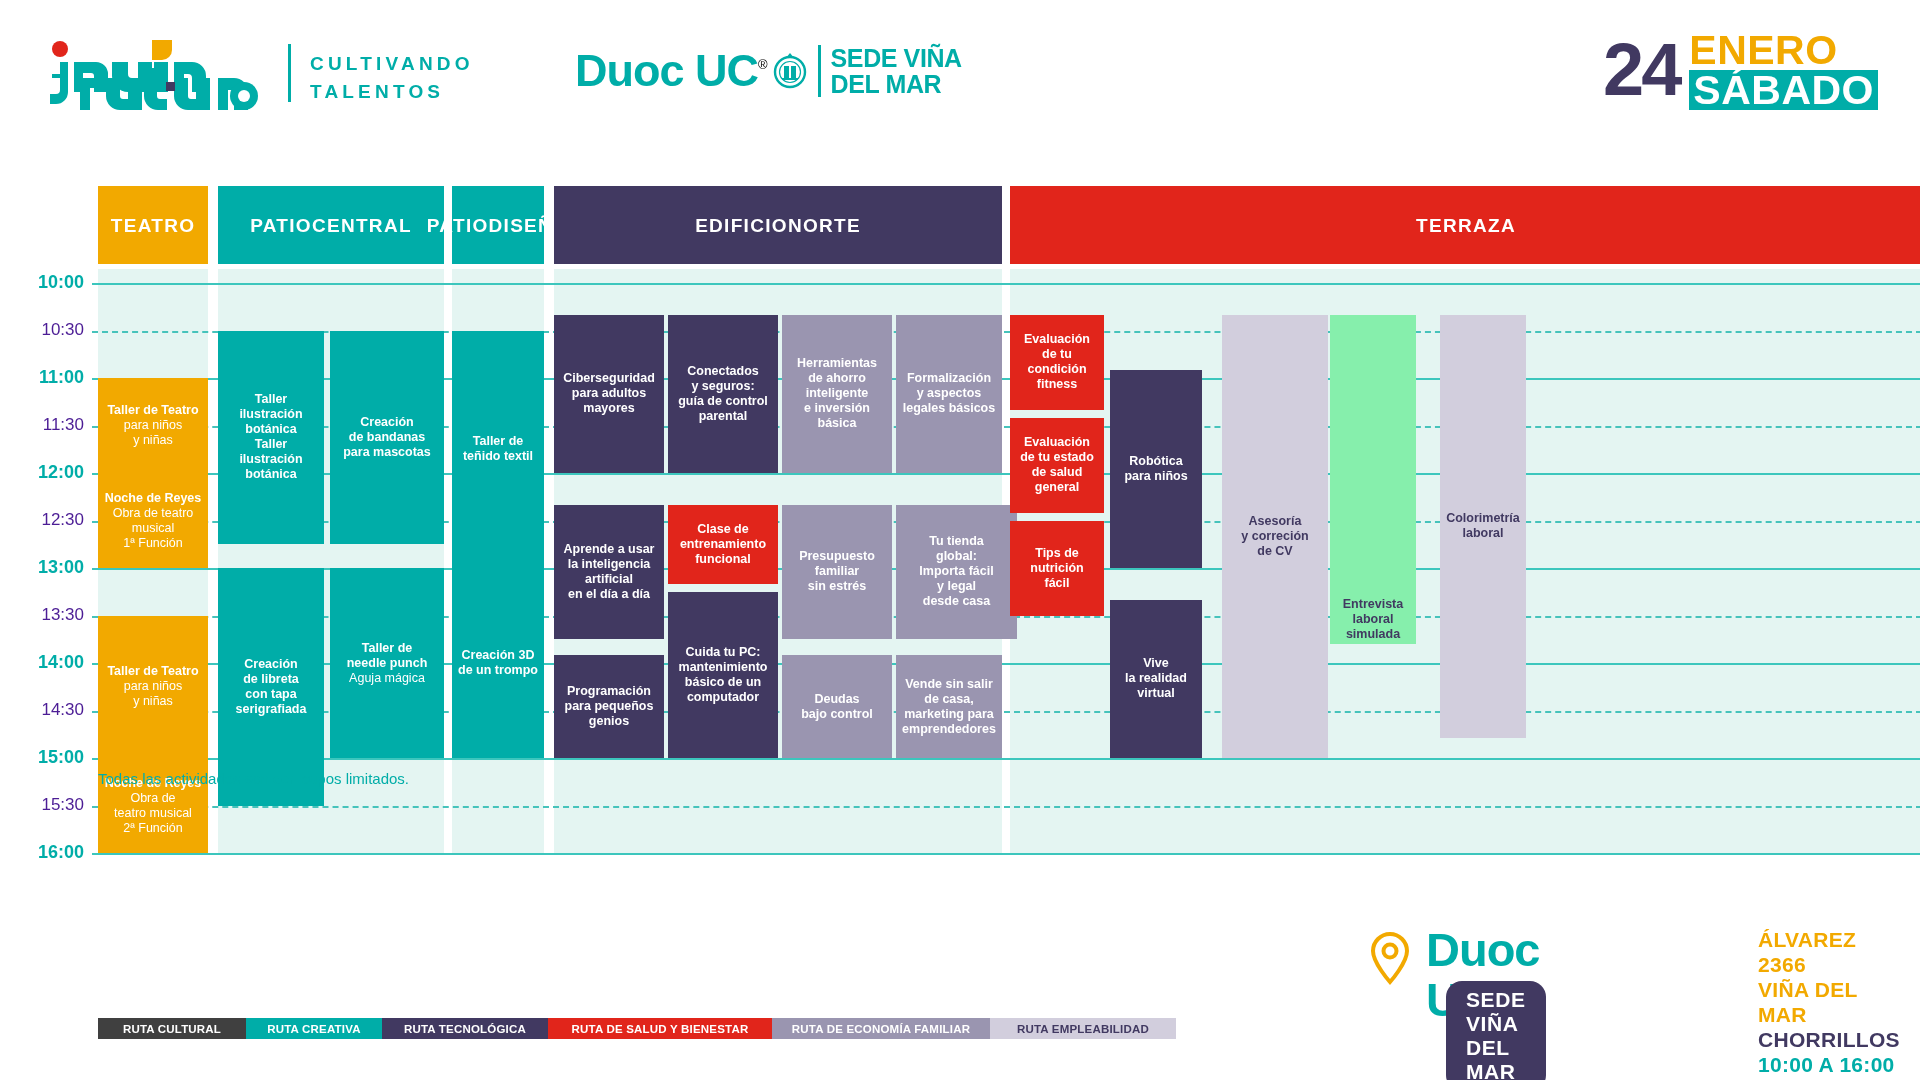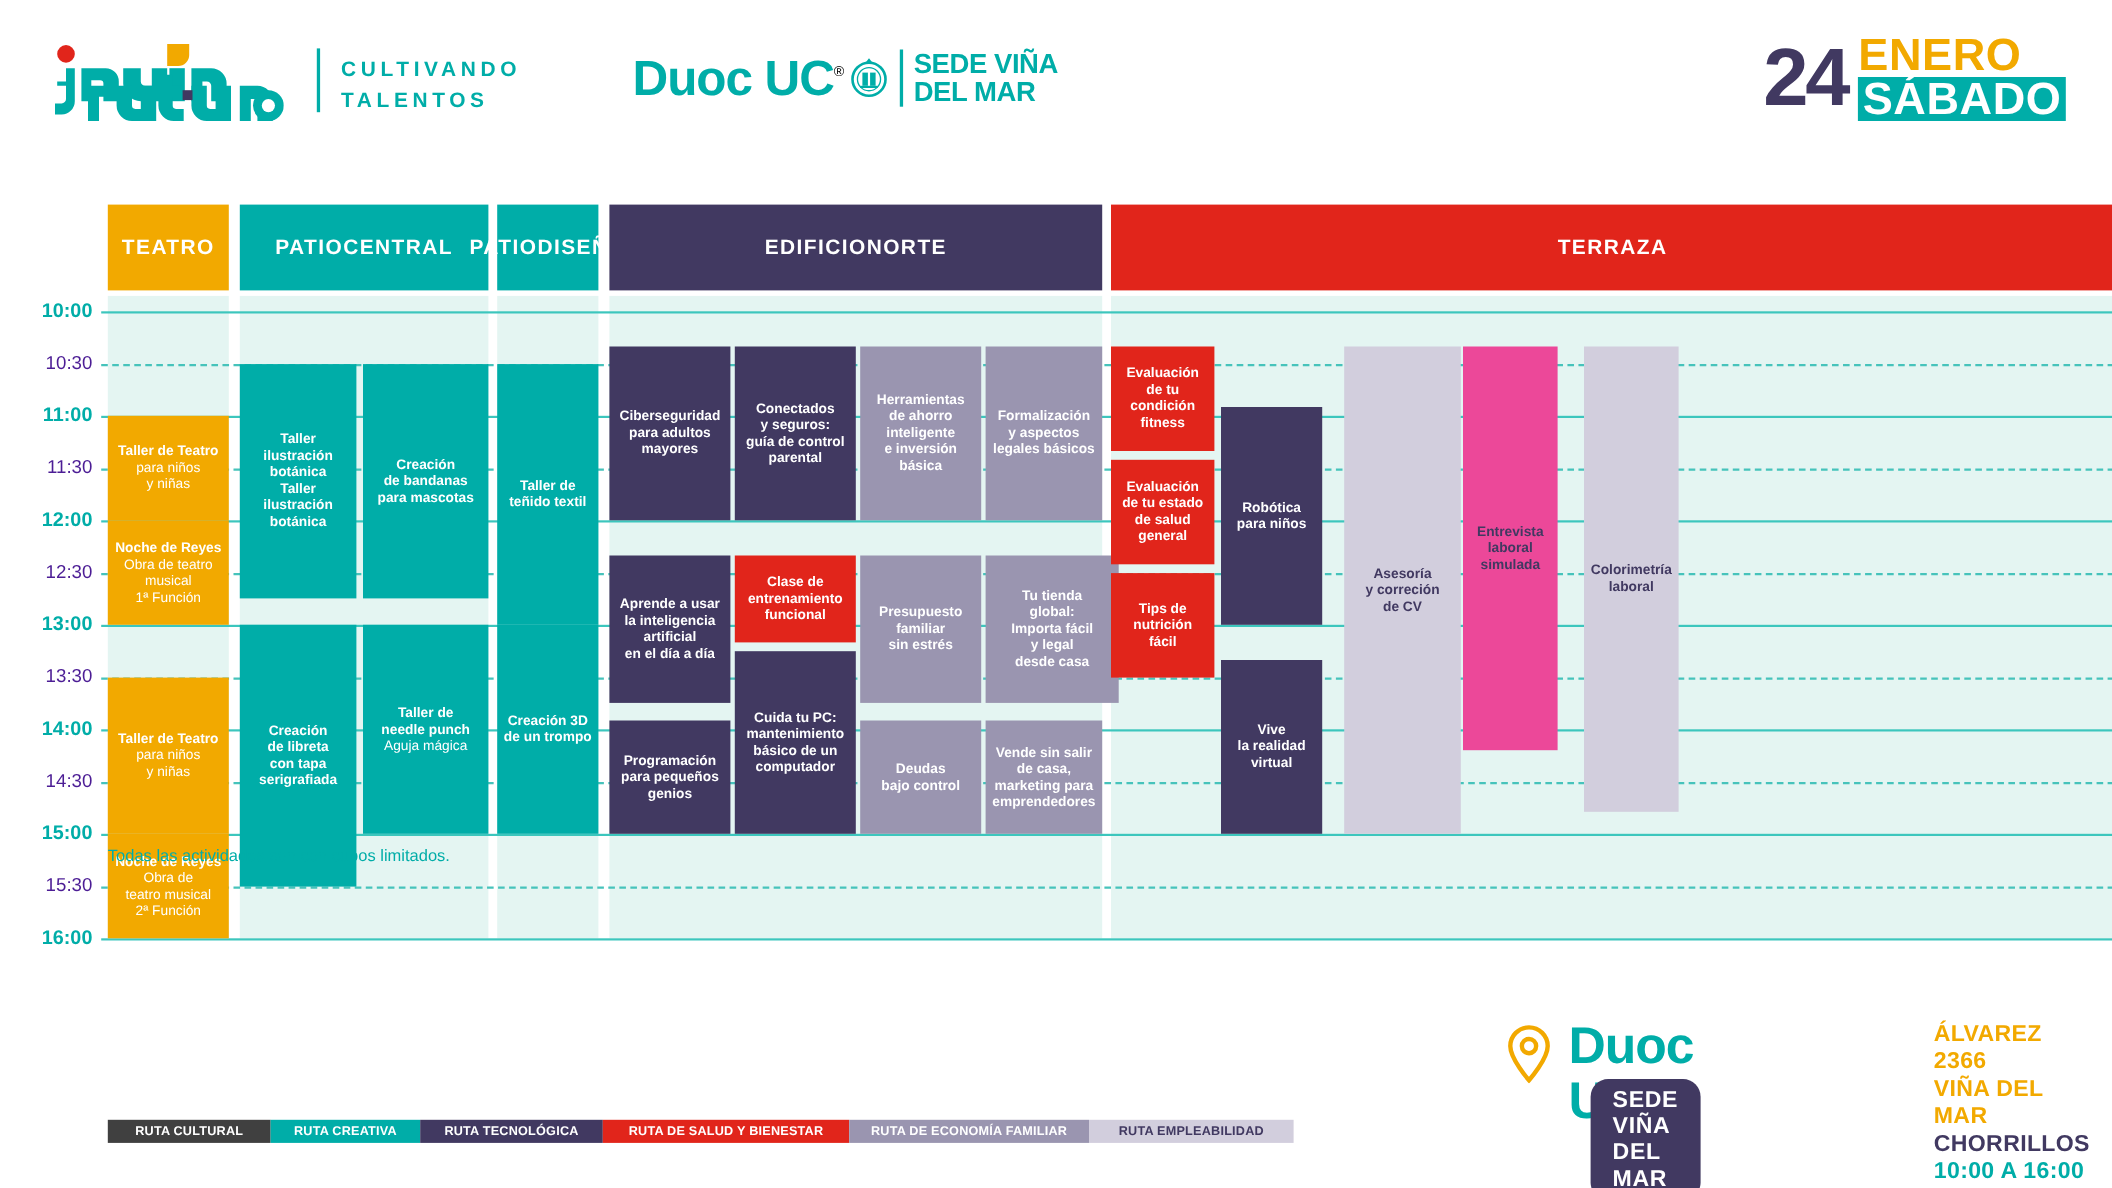--- a/index.html
+++ b/index.html
@@ -373,21 +373,21 @@
           <div>virtual</div>
         </div>
       </div>
       <div class="ev lav" style="left: 1222px; width: 106px; top: 166.667px; height: 443.333px; background: rgb(210, 206, 221); color: rgb(65, 57, 97);">
         <div>
           <div>Asesoría</div>
           <div>y correción</div>
           <div>de CV</div>
         </div>
       </div>
-      <div class="ev lav" style="left: 1330px; width: 86px; top: 166.667px; height: 367px; background: #ec4899; color: rgb(65, 57, 97);">
+      <div class="ev lav" style="left: 1330px; width: 86px; top: 166.667px; height: 329px; background: #86efac; color: rgb(65, 57, 97); align-items: flex-end;">
         <div>
           <div>Entrevista</div>
           <div>laboral</div>
           <div>simulada</div>
         </div>
       </div>
       <div class="ev lav" style="left: 1440px; width: 86px; top: 166.667px; height: 423px; background: rgb(210, 206, 221); color: rgb(65, 57, 97);">
         <div>
           <div>Colorimetría</div>
           <div>laboral</div>

